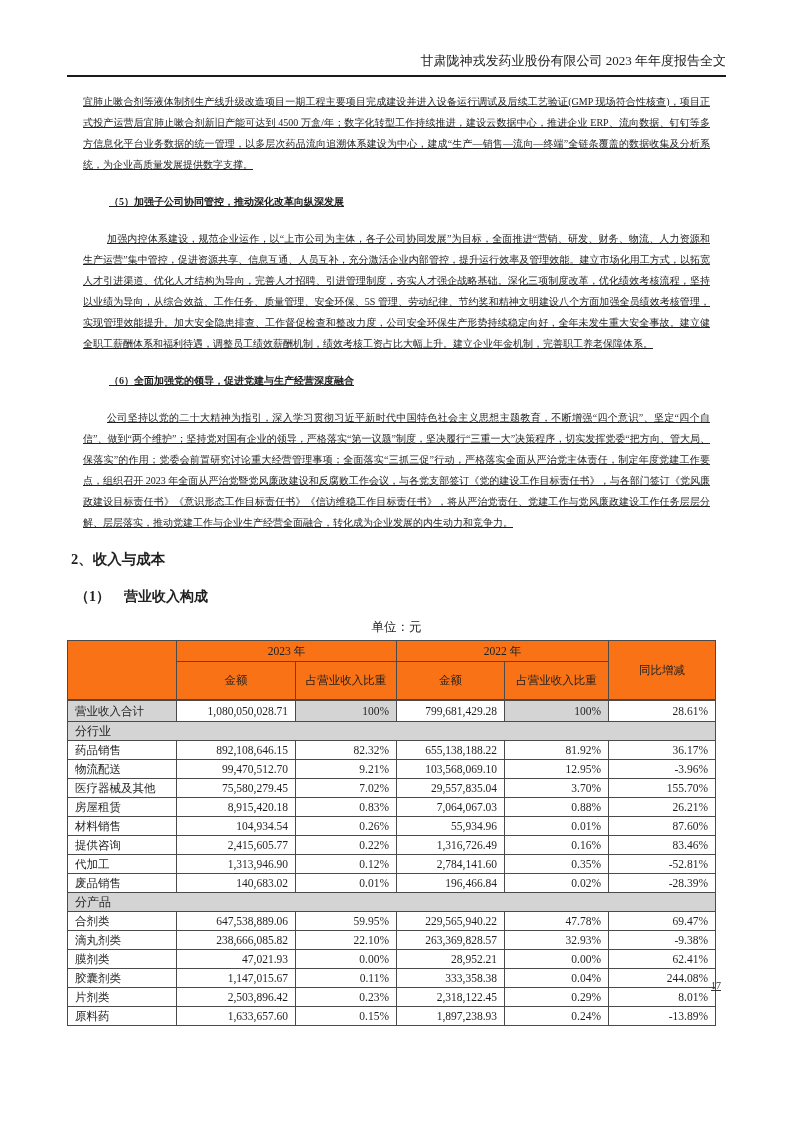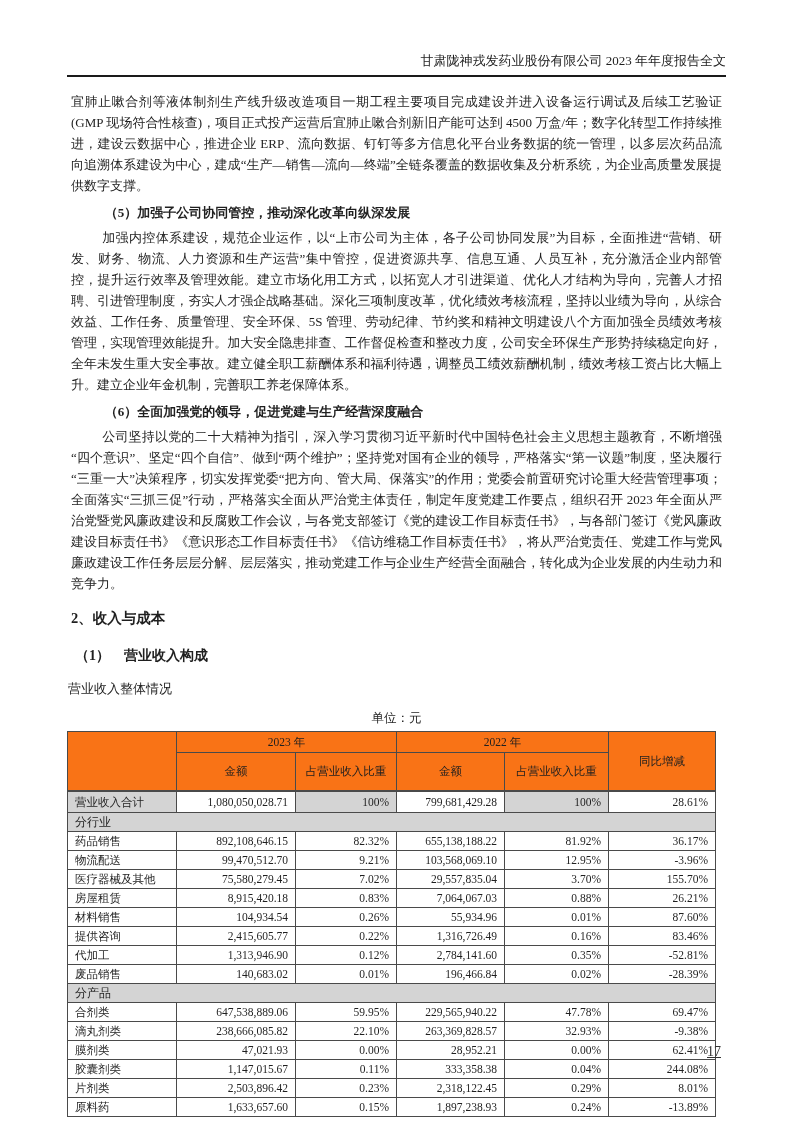--- a/index.html
+++ b/index.html
@@ -14,25 +14,26 @@
     overflow:hidden;
   }
   .doc-header {
     text-align:right;
     font-size:13px;
     line-height:17px;
     padding-bottom:6px;
     border-bottom:2px solid #1a1a1a;
   }
   p.body {
-    margin:4px;
-    font-size:13px;
+    margin:16px;
+    font-size:10px;
     line-height:21px;
     text-align:justify;
     text-justify:inter-ideograph;
+    text-decoration:underline;
   }
   p.first { margin-top:14px; text-indent:0; }
   p.para  { text-indent:2.4em; }
   p.heading { margin-top:6px; text-indent:2.6em; font-weight:bold; }
   .section-title {
     margin:14px 0 0 4px;
     font-size:14.5px; line-height:20px; font-weight:bold;
   }
   .subsection-title {
     margin:18px 0 0 8px;
@@ -62,22 +63,22 @@
   table.revenue thead tr.hrow2 th,
   table.revenue thead th[rowspan] { border-bottom-width:2px; }
   td.cell-label { text-align:left; }
   td.cell-num { text-align:right; }
   td.cell-gray { background:#d4d4d4; }
   tr.total-row td { height:22px; vertical-align:middle; }
   tr.section-row td { background:#d4d4d4; height:14px; text-align:left; vertical-align:middle; font-size:12px; }
   tr.data-row td { height:17px; vertical-align:middle; }
   .page-number {
     position:absolute;
-    top:1044px; right:72px;
-    font-size:14px;
+    top:980px; right:72px;
+    font-size:10px;
     color:#333;
     text-decoration:underline;
   }
 </style>
 </head>
 <body>
 
 <div class="page">
 
   <div class="doc-header">
@@ -88,21 +89,20 @@
 
   <p class="body heading">（5）加强子公司协同管控，推动深化改革向纵深发展</p>
   <p class="body para">加强内控体系建设，规范企业运作，以“上市公司为主体，各子公司协同发展”为目标，全面推进“营销、研发、财务、物流、人力资源和生产运营”集中管控，促进资源共享、信息互通、人员互补，充分激活企业内部管控，提升运行效率及管理效能。建立市场化用工方式，以拓宽人才引进渠道、优化人才结构为导向，完善人才招聘、引进管理制度，夯实人才强企战略基础。深化三项制度改革，优化绩效考核流程，坚持以业绩为导向，从综合效益、工作任务、质量管理、安全环保、5S 管理、劳动纪律、节约奖和精神文明建设八个方面加强全员绩效考核管理，实现管理效能提升。加大安全隐患排查、工作督促检查和整改力度，公司安全环保生产形势持续稳定向好，全年未发生重大安全事故。建立健全职工薪酬体系和福利待遇，调整员工绩效薪酬机制，绩效考核工资占比大幅上升。建立企业年金机制，完善职工养老保障体系。</p>
 
   <p class="body heading">（6）全面加强党的领导，促进党建与生产经营深度融合</p>
   <p class="body para">公司坚持以党的二十大精神为指引，深入学习贯彻习近平新时代中国特色社会主义思想主题教育，不断增强“四个意识”、坚定“四个自信”、做到“两个维护”；坚持党对国有企业的领导，严格落实“第一议题”制度，坚决履行“三重一大”决策程序，切实发挥党委“把方向、管大局、保落实”的作用；党委会前置研究讨论重大经营管理事项；全面落实“三抓三促”行动，严格落实全面从严治党主体责任，制定年度党建工作要点，组织召开 2023 年全面从严治党暨党风廉政建设和反腐败工作会议，与各党支部签订《党的建设工作目标责任书》，与各部门签订《党风廉政建设目标责任书》《意识形态工作目标责任书》《信访维稳工作目标责任书》，将从严治党责任、党建工作与党风廉政建设工作任务层层分解、层层落实，推动党建工作与企业生产经营全面融合，转化成为企业发展的内生动力和竞争力。</p>
 
   <p class="section-title">2、收入与成本</p>
   <p class="subsection-title">（1）　营业收入构成</p>
 
-  <p class="table-caption">营业收入整体情况</p>
   <p class="unit-label">单位：元</p>
 
   <table class="revenue">
     <colgroup>
       <col style="width:109px">
         <col style="width:119px">
         <col style="width:101px">
       <col style="width:108px">
         <col style="width:104px">
         <col style="width:107px">

